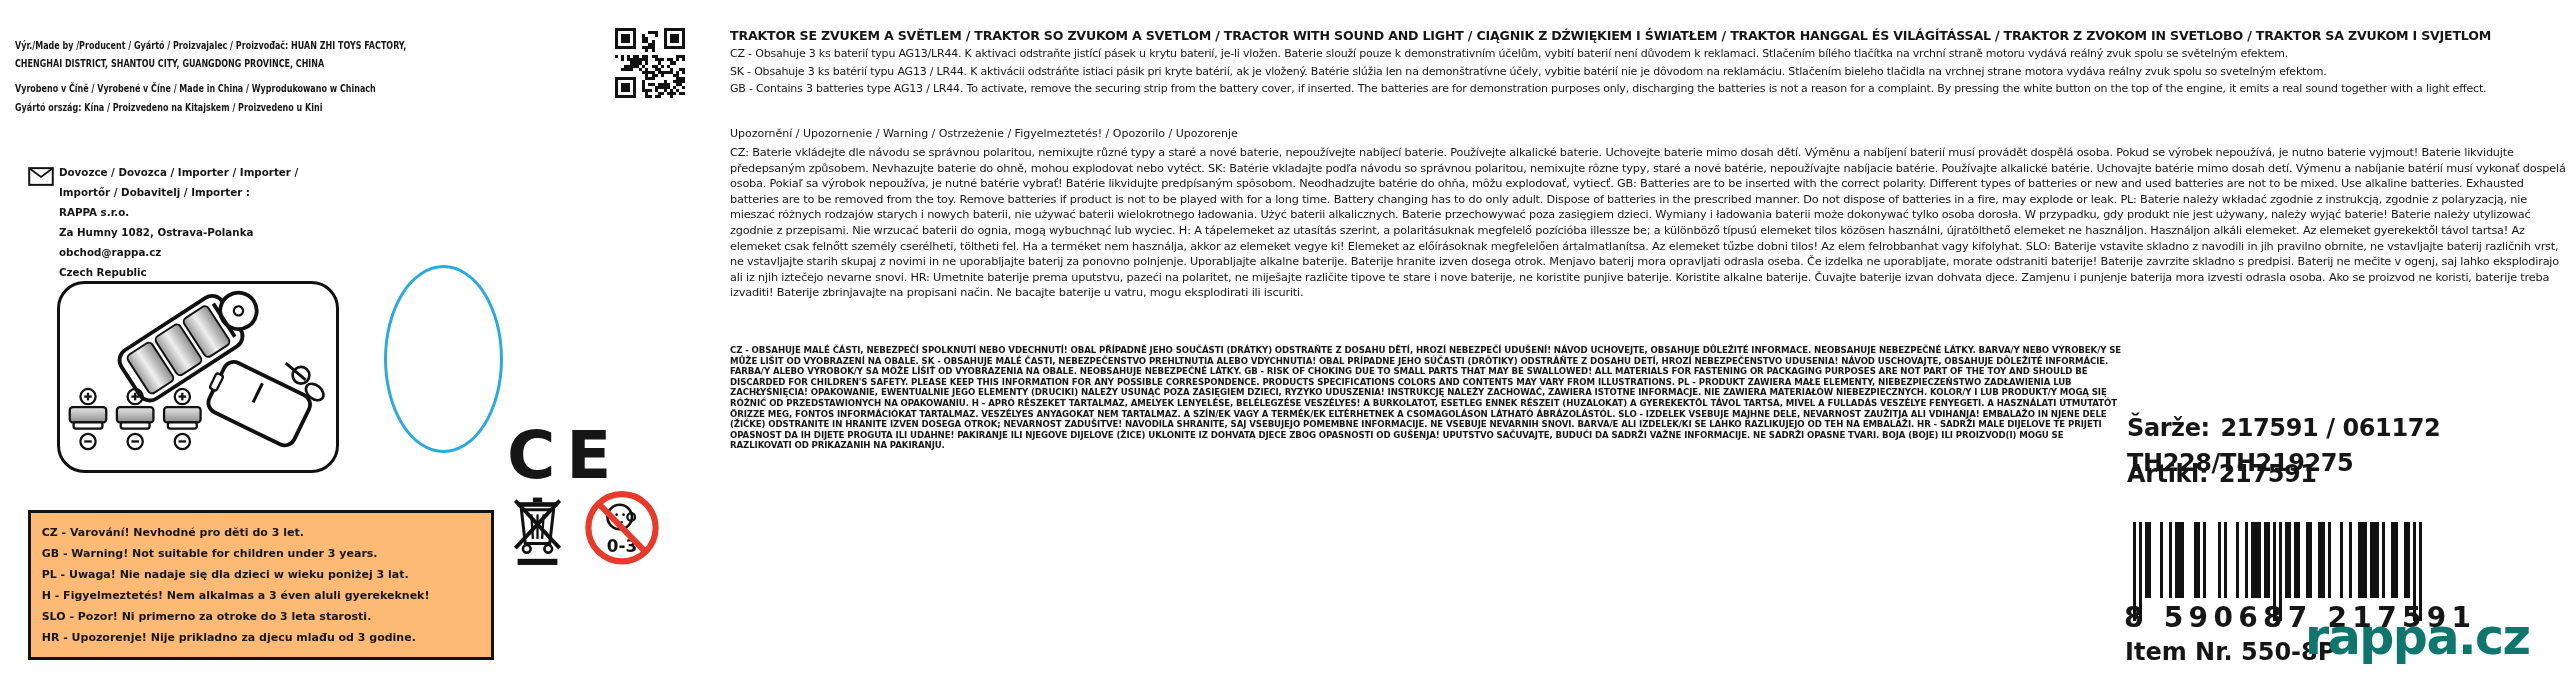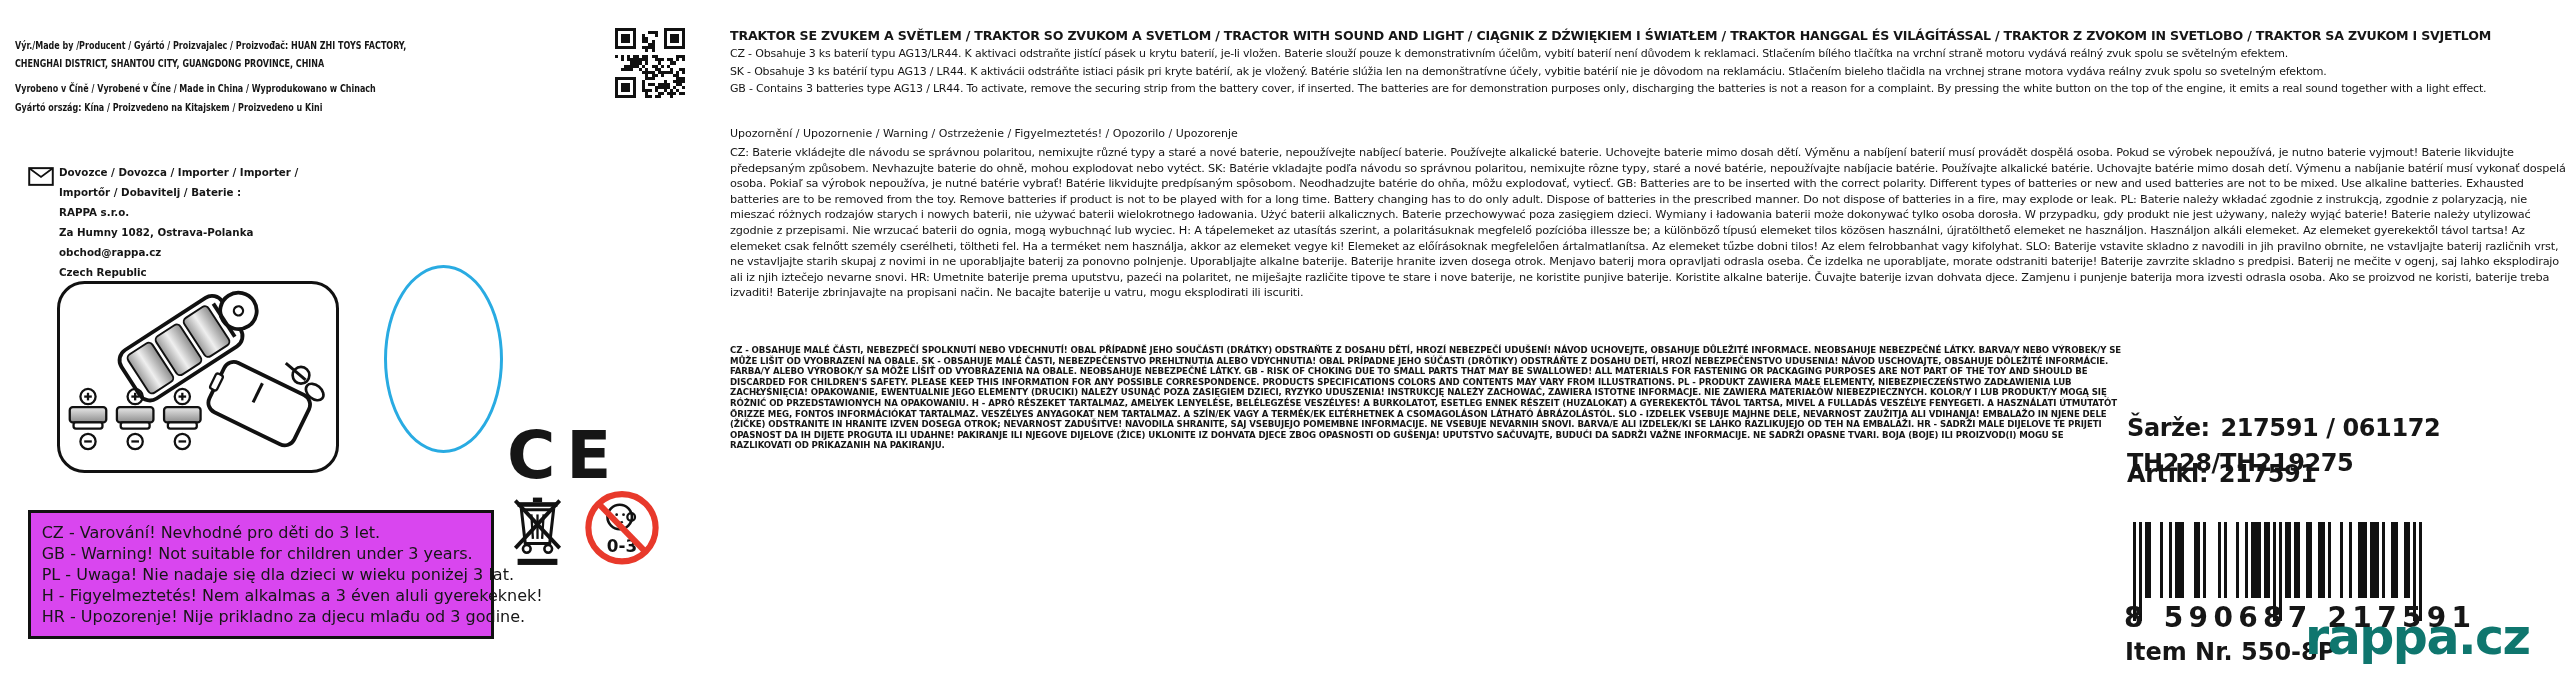--- a/index.html
+++ b/index.html
@@ -15,21 +15,21 @@
 
   .diagram{left:57px;top:281px;width:276px;height:186px;border:3.8px solid #111;border-radius:27.5px;background:#fff;}
 
   .ellipse{left:384px;top:265px;width:113px;height:182px;border:3.1px solid #29abe2;border-radius:50%;}
 
   .ce{left:507px;top:421px;font-size:66px;font-weight:bold;letter-spacing:10.7px;line-height:69px;}
 
   .weee{left:513px;top:493px;}
   .age{left:583px;top:488px;}
 
-  .warnbox{left:28px;top:510px;width:439px;border:3.8px solid #111;padding:9.2px 10.7px;font-weight:normal;font-size:16px;line-height:21px;white-space:nowrap;background:#d946ef;}
+  .warnbox{left:28px;top:510px;width:439px;border:3.8px solid #111;padding:9.2px 10.7px;font-weight:bold;font-size:11px;line-height:21px;white-space:nowrap;background:#fdba74;}
 
   .title{left:730px;top:27.5px;width:1838px;font-weight:bold;font-size:12.6px;white-space:nowrap;letter-spacing:-0.2px;}
   .activation{left:730px;top:45px;width:1837px;font-size:11px;line-height:17.5px;letter-spacing:-0.2px;}
   .warnhead{left:730px;top:127px;width:1837px;font-size:11px;}
   .battpara{left:730px;top:145px;width:1837px;font-size:11.3px;line-height:15.6px;letter-spacing:-0.2px;text-align:left;}
   .capspara{left:730px;top:345px;width:1397px;font-size:8.6px;font-weight:bold;line-height:10.6px;letter-spacing:-0.1px;}
 
   .batch{left:2127px;font-weight:bold;font-size:24px;white-space:nowrap;letter-spacing:-0.4px;}
   .batch .lbl{margin-right:10.7px;}
   .r1{top:414px;} .r2{top:449px;} .r3{top:460px;text-align:center;}
@@ -202,21 +202,21 @@
     <rect x="14" y="22" width="1" height="1" fill="#111"></rect>
     <rect x="18" y="22" width="1" height="1" fill="#111"></rect>
   </svg>
 
 <svg class="abs envelope" width="26" height="19" viewBox="0 0 34 25">
   <rect x="1.5" y="1.5" width="31" height="22" fill="none" stroke="#111" stroke-width="2.6"></rect>
   <path d="M2 2 L17 13 L32 2" fill="none" stroke="#111" stroke-width="2.4"></path>
 </svg>
 <div class="abs importer">
   <div>Dovozce / Dovozca / Importer / Importer /</div>
-  <div>Importőr / Dobavitelj / Baterie :</div>
+  <div>Importőr / Dobavitelj / Importer :</div>
   <div>RAPPA s.r.o.</div>
   <div>Za Humny 1082, Ostrava-Polanka</div>
   <div>obchod@rappa.cz</div>
   <div>Czech Republic</div>
 </div>
 
 <div class="abs diagram">
   <svg width="269" height="178" viewBox="0 0 352 234">
     <defs>
       <linearGradient id="cellg" x1="0" y1="0" x2="1" y2="0">
@@ -310,20 +310,21 @@
   </g>
   <text x="51" y="84" text-anchor="middle" font-family="DejaVu Sans, sans-serif" font-size="22" font-weight="bold" fill="#111">0-3</text>
   <line x1="19" y1="19" x2="83" y2="85" stroke="#e8392b" stroke-width="8"></line>
 </svg>
 
 <div class="abs warnbox">
   <div>CZ - Varování! Nevhodné pro děti do 3 let.</div>
   <div>GB - Warning! Not suitable for children under 3 years.</div>
   <div>PL - Uwaga! Nie nadaje się dla dzieci w wieku poniżej 3 lat.</div>
   <div>H - Figyelmeztetés! Nem alkalmas a 3 éven aluli gyerekeknek!</div>
+  <div>SLO - Pozor! Ni primerno za otroke do 3 leta starosti.</div>
   <div>HR - Upozorenje! Nije prikladno za djecu mlađu od 3 godine.</div>
 </div>
 
 <div class="abs title">TRAKTOR SE ZVUKEM A SVĚTLEM / TRAKTOR SO ZVUKOM A SVETLOM / TRACTOR WITH SOUND AND LIGHT / CIĄGNIK Z DŹWIĘKIEM I ŚWIATŁEM / TRAKTOR HANGGAL ÉS VILÁGÍTÁSSAL / TRAKTOR Z ZVOKOM IN SVETLOBO / TRAKTOR SA ZVUKOM I SVJETLOM</div>
 <div class="abs activation">
   <div>CZ - Obsahuje 3 ks baterií typu AG13/LR44. K aktivaci odstraňte jistící pásek u krytu baterií, je-li vložen. Baterie slouží pouze k demonstrativním účelům, vybití baterií není důvodem k reklamaci. Stlačením bílého tlačítka na vrchní straně motoru vydává reálný zvuk spolu se světelným efektem.</div>
   <div>SK - Obsahuje 3 ks batérií typu AG13 / LR44. K aktivácii odstráňte istiaci pásik pri kryte batérií, ak je vložený. Batérie slúžia len na demonštratívne účely, vybitie batérií nie je dôvodom na reklamáciu. Stlačením bieleho tlačidla na vrchnej strane motora vydáva reálny zvuk spolu so svetelným efektom.</div>
   <div>GB - Contains 3 batteries type AG13 / LR44. To activate, remove the securing strip from the battery cover, if inserted. The batteries are for demonstration purposes only, discharging the batteries is not a reason for a complaint. By pressing the white button on the top of the engine, it emits a real sound together with a light effect.</div>
 </div>
 <div class="abs warnhead">Upozornění / Upozornenie / Warning / Ostrzeżenie / Figyelmeztetés! / Opozorilo / Upozorenje</div>

